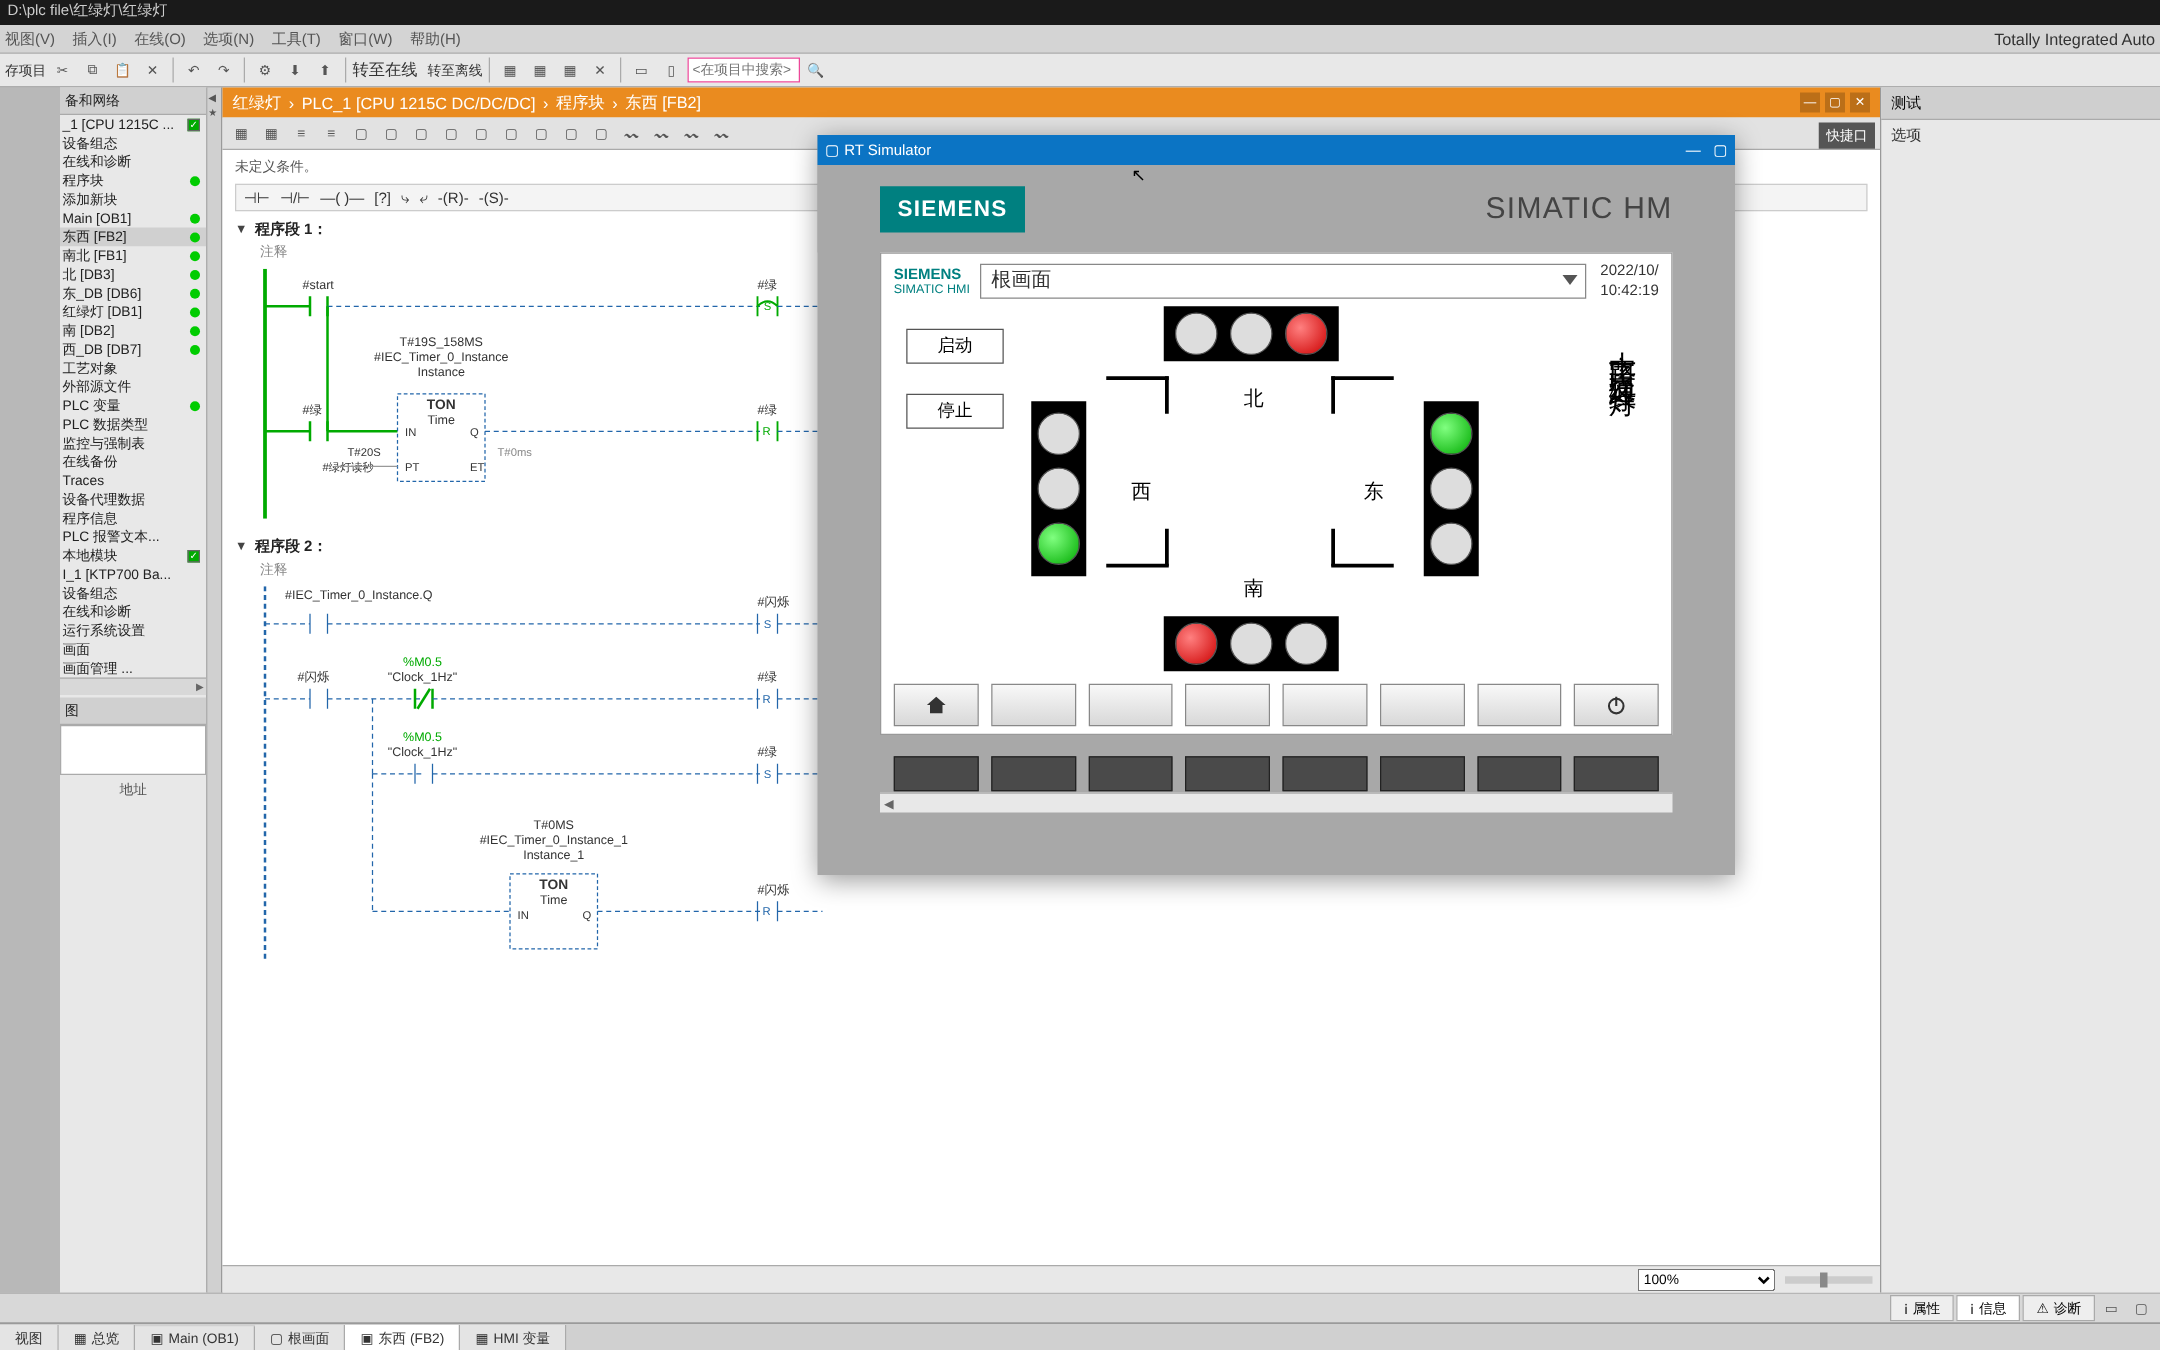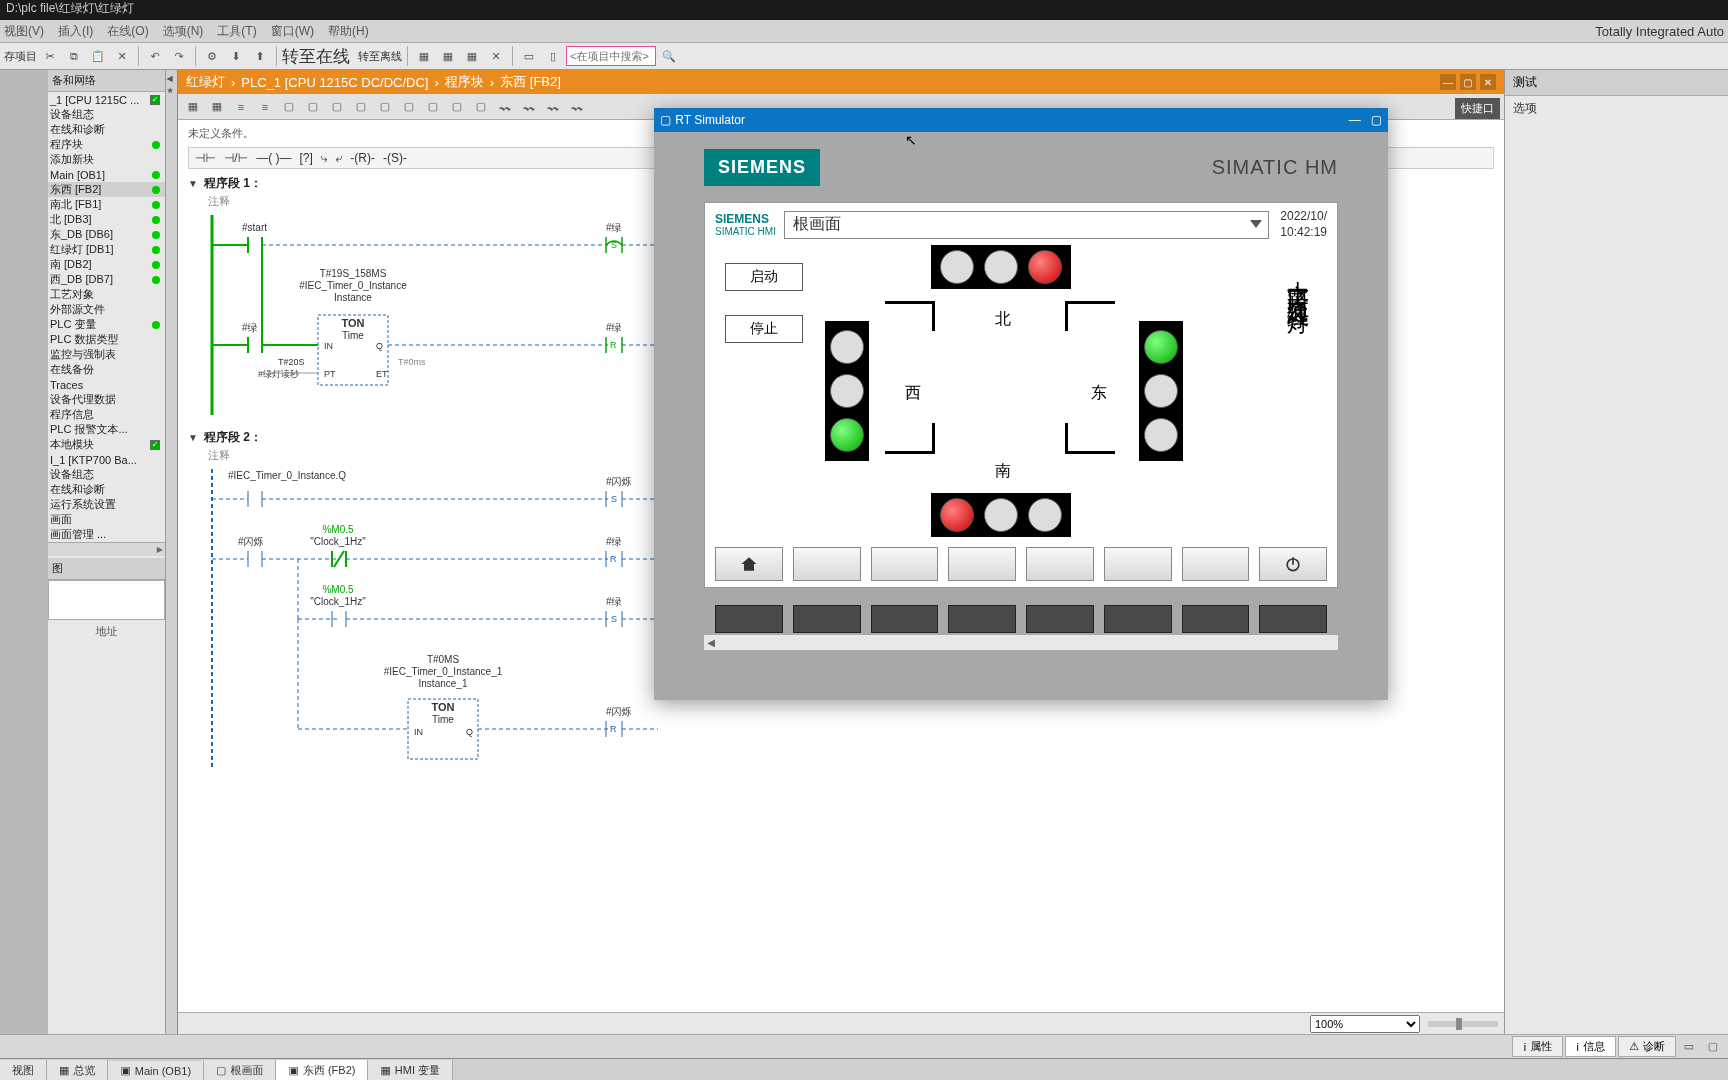--- a/index.html
+++ b/index.html
@@ -64,21 +64,21 @@
 .rightpanel { width: 224px; background: #e8e8e8; border-left: 1px solid #999; }
 .rightpanel .tabhd { background: #cfcfcf; padding: 4px 8px; border-bottom: 1px solid #aaa; font-size: 12px; }
 .rightpanel .opthd { padding: 4px 8px; font-size: 12px; color: #333; }
 
 
 .rtwin { position: absolute; left: 654px; top: 108px; width: 734px; height: 592px; background: #a8a8a8; box-shadow: 0 4px 20px rgba(0,0,0,.4); display:flex; flex-direction:column; }
 .rtwin .rthdr { background: #0b74c4; color: #fff; height: 24px; display: flex; align-items: center; padding: 0 6px; font-size: 12px; }
 .rtwin .rthdr .rticons { margin-left: auto; display:flex; gap:10px; }
 .rtwin .rtbrand { background: #a8a8a8; height: 70px; display: flex; align-items: center; padding: 0 50px; }
 .siemens-logo { background: #008080; color: #fff; padding: 8px 14px; font-weight: bold; letter-spacing: 1px; font-size: 18px; }
-.rtwin .rtbrandtxt { margin-left: auto; font-size: 20px; color: #444; letter-spacing: 1px; }
+.rtwin .rtbrandtxt { margin-left: auto; font-size: 24px; color: #444; letter-spacing: 1px; }
 
 .hmi { background: #fff; margin: 0 50px; height: 386px; position: relative; border: 1px solid #999; }
 .hmi-top { display: flex; align-items: center; padding: 6px 10px; gap: 8px; }
 .hmi-sub { font-size: 10px; color: #008080; line-height: 1.1; }
 .hmi-sub b { font-size: 12px; }
 .hmi-sel { flex: 1; height: 28px; border: 1px solid #888; display: flex; align-items: center; padding: 0 8px; font-size: 16px; color: #333; position: relative; }
 .hmi-sel .dd { position: absolute; right: 6px; top: 8px; width: 0; height: 0; border-left: 6px solid transparent; border-right: 6px solid transparent; border-top: 8px solid #555; }
 .hmi-dt { text-align: right; font-size: 12px; color: #333; line-height: 1.3; width: 50px; }
 
 .hmi-body { position: absolute; left: 0; right: 0; top: 50px; bottom: 50px; }
@@ -136,21 +136,21 @@
   <span class="tbtn">📋</span>
   <span class="tbtn">✕</span>
   <span class="tsep"></span>
   <span class="tbtn">↶</span>
   <span class="tbtn">↷</span>
   <span class="tsep"></span>
   <span class="tbtn">⚙</span>
   <span class="tbtn">⬇</span>
   <span class="tbtn">⬆</span>
   <span class="tsep"></span>
-  <span style="font-size:17px;color:#333;">转至在线</span>
+  <span style="font-size:13px;color:#333;">转至在线</span>
   <span style="font-size:11px;color:#333;margin-left:6px;">转至离线</span>
   <span class="tsep"></span>
   <span class="tbtn">▦</span>
   <span class="tbtn">▦</span>
   <span class="tbtn">▦</span>
   <span class="tbtn">✕</span>
   <span class="tsep"></span>
   <span class="tbtn">▭</span>
   <span class="tbtn">▯</span>
   <input class="tsearch" placeholder="&lt;在项目中搜索&gt;" style="">

